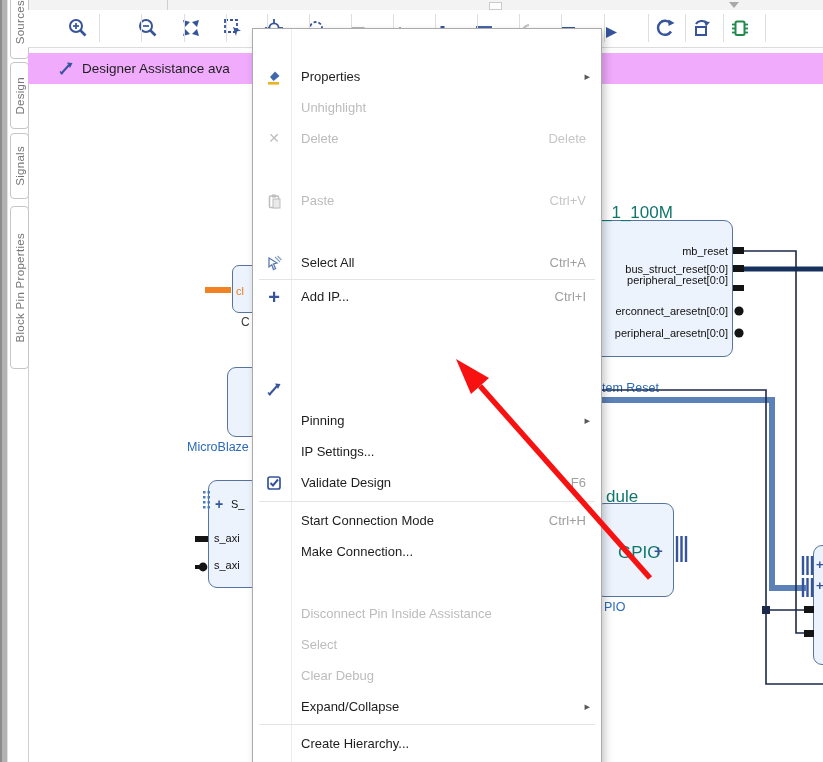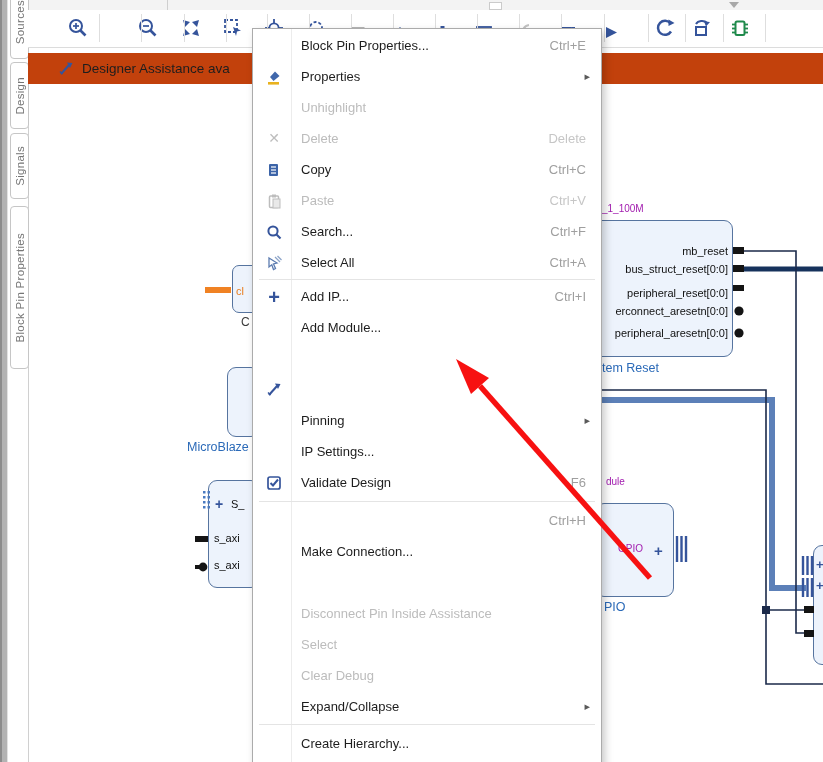--- a/index.html
+++ b/index.html
@@ -15,27 +15,27 @@
         background:linear-gradient(90deg,#8c8c8c 0 2px,#b3b3b3 2px 7px,#e2e2e2 7px 8px);}
   .sidecol{position:absolute;left:8px;top:0;width:20px;height:762px;background:#fff;border-right:1px solid #d0d0d0;}
   .vtab{position:absolute;left:10px;width:17px;background:#fff;border:1px solid #c6c6c6;border-radius:4px;
         display:flex;align-items:center;justify-content:center;}
   .vtab span{writing-mode:vertical-rl;transform:rotate(180deg);font-size:11.5px;color:#767676;letter-spacing:.3px;white-space:nowrap;}
   
   .toolbar{position:absolute;left:28px;top:10px;width:795px;height:37px;background:#fff;border-bottom:1px solid #dcdcdc;}
   .tbtn{position:absolute;top:5px;width:26px;height:26px;display:flex;align-items:center;justify-content:center;}
   .tsep{position:absolute;top:4px;width:1px;height:28px;background:#dedede;}
   
-  .banner{position:absolute;left:28px;top:53px;width:795px;height:31px;background:#c2410c;display:flex;align-items:center;}
+  .banner{position:absolute;left:28px;top:53px;width:795px;height:31px;background:#f0abfc;display:flex;align-items:center;}
   .banner .btxt{font-size:13.5px;color:#1e1e1e;margin-left:8px;white-space:nowrap;}
   .banner .bicon{margin-left:30px;width:16px;height:16px;}
   
   .blk{position:absolute;background:#edf3fc;border:1.5px solid #56749f;border-radius:9px;box-sizing:border-box;}
   .cap{position:absolute;font-size:12.5px;color:#2b6ab8;white-space:nowrap;}
-  .btitle{position:absolute;font-size:10px;color:#a21caf;white-space:nowrap;}
+  .btitle{position:absolute;font-size:17px;color:#0f766e;white-space:nowrap;}
   .pinlbl{position:absolute;font-size:11px;color:#101010;white-space:nowrap;}
   .pinlbl.r{text-align:right;}
   .orange{color:#e87d1e;}
   .pluslbl{position:absolute;color:#35549b;font-size:15px;font-weight:bold;line-height:1;}
   svg.layer{position:absolute;left:0;top:0;pointer-events:none;}
   
   .menu{position:absolute;left:252px;top:28px;width:350px;height:745px;background:#fff;border:1px solid #ababab;
         box-shadow:3px 4px 8px rgba(0,0,0,.22);z-index:10;box-sizing:border-box;}
   .icol{position:absolute;left:38px;top:0;bottom:0;width:1px;background:#ececec;}
   .mi{position:absolute;left:1px;right:1px;height:31px;line-height:31px;font-size:13px;color:#1d1d1d;}
@@ -224,27 +224,27 @@
   <div class="blk" style="left:208px;top:480px;width:52px;height:108px"></div>
   <span class="pluslbl" style="left:215px;top:497px;font-size:14px">+</span>
   <span class="pinlbl" style="left:231px;top:498px">S_</span>
   <span class="pinlbl" style="left:214px;top:532px">s_axi</span>
   <span class="pinlbl" style="left:214px;top:559px">s_axi</span>
 
   <div class="blk" style="left:590px;top:220px;width:143px;height:137px"></div>
   <span class="btitle" style="left:602px;top:203px">_1_100M</span>
   <span class="pinlbl r" style="right:95px;top:245px">mb_reset</span>
   <span class="pinlbl r" style="right:95px;top:263px">bus_struct_reset[0:0]</span>
-  <span class="pinlbl r" style="right:95px;top:287px">peripheral_reset[0:0]</span>
+  <span class="pinlbl r" style="right:95px;top:274px">peripheral_reset[0:0]</span>
   <span class="pinlbl r" style="right:95px;top:305px">erconnect_aresetn[0:0]</span>
   <span class="pinlbl r" style="right:95px;top:327px">peripheral_aresetn[0:0]</span>
-  <span class="cap" style="left:602px;top:361px">tem Reset</span>
+  <span class="cap" style="left:602px;top:381px">tem Reset</span>
 
   <div class="blk" style="left:595px;top:503px;width:79px;height:94px"></div>
-  <span class="btitle" style="left:606px;top:476px">dule</span>
+  <span class="btitle" style="left:606px;top:487px">dule</span>
   <span class="btitle" style="left:618px;top:543px">GPIO</span>
   <span class="pluslbl" style="left:654px;top:543px">+</span>
   <span class="cap" style="left:604px;top:600px">PIO</span>
 
   <div class="blk" style="left:813px;top:545px;width:60px;height:120px"></div>
   <span class="pluslbl" style="left:816px;top:558px;font-size:13px">+</span>
   <span class="pluslbl" style="left:816px;top:579px;font-size:13px">+</span>
 
   <svg class="layer" width="823" height="762">
 
@@ -296,24 +296,20 @@
         <line x1="807.5" y1="578" x2="807.5" y2="597"></line>
         <line x1="812" y1="578" x2="812" y2="597"></line>
     </g>
     <rect x="804" y="606" width="10" height="7" fill="#141414"></rect>
     <rect x="804" y="630" width="10" height="7" fill="#141414"></rect>
   </svg>
 
   <div class="menu">
     <div class="icol"></div>
 
-    <div class="mi" style="top:1px">
-      <span class="lbl">Block Pin Properties...</span>
-      <span class="sc">Ctrl+E</span>
-    </div>
 
     <div class="mi" style="top:32px">
       <div class="mic">
         <svg width="16" height="16">
             <polygon points="4,8 9,2.5 13.5,7 7.5,12" fill="#4067ab"></polygon>
             <rect x="2" y="13" width="11" height="2.6" fill="#e9b21e"></rect>
           </svg>
       </div>
       <span class="lbl">Properties</span>
       <span class="sub">▸</span>
@@ -324,57 +320,33 @@
     </div>
 
     <div class="mi dis" style="top:94px">
       <div class="mic">
           <span class="xglyph">✕</span>
         </div>
       <span class="lbl">Delete</span>
       <span class="sc">Delete</span>
     </div>
 
-    <div class="mi" style="top:125px">
-      <div class="mic">
-        <svg width="16" height="16">
-            <rect x="3" y="2" width="9" height="12" rx="1" fill="#3c64a8"></rect>
-            <g stroke="#fff" stroke-width="1.2">
-              <line x1="5" y1="5" x2="10" y2="5"></line>
-              <line x1="5" y1="8" x2="10" y2="8"></line>
-              <line x1="5" y1="11" x2="10" y2="11"></line>
-            </g>
-          </svg>
-      </div>
-      <span class="lbl">Copy</span>
-      <span class="sc">Ctrl+C</span>
-    </div>
 
     <div class="mi dis" style="top:156px">
       <div class="mic">
         <svg width="16" height="16">
             <rect x="3.5" y="3" width="9" height="11.5" rx="1" fill="#fff" stroke="#bdbdbd" stroke-width="1.5"></rect>
             <rect x="6" y="1.5" width="4" height="3" fill="#bdbdbd"></rect>
             <rect x="7" y="6" width="7" height="9" fill="#e9e9e9" stroke="#bdbdbd" stroke-width="1"></rect>
           </svg>
       </div>
       <span class="lbl">Paste</span>
       <span class="sc">Ctrl+V</span>
     </div>
 
-    <div class="mi" style="top:187px">
-      <div class="mic">
-        <svg width="16" height="16">
-            <circle cx="7" cy="7" r="4.6" fill="none" stroke="#35549b" stroke-width="2"></circle>
-            <line x1="10.5" y1="10.5" x2="14.5" y2="14.5" stroke="#35549b" stroke-width="2.2"></line>
-          </svg>
-      </div>
-      <span class="lbl">Search...</span>
-      <span class="sc">Ctrl+F</span>
-    </div>
 
     <div class="mi" style="top:218px">
       <div class="mic">
         <svg width="16" height="16">
             <g stroke="#8ba3c8" stroke-width="1.2">
               <line x1="9" y1="2" x2="14" y2="7"></line>
               <line x1="11.5" y1="1" x2="15.5" y2="5"></line>
             </g>
             <polygon points="3,3 11,8 7.5,9 9.5,13.5 7.5,14.5 5.8,9.8 3,12" fill="#fff" stroke="#5b7bb0" stroke-width="1.3"></polygon>
           </svg>
@@ -386,23 +358,20 @@
     <div class="msep" style="top:250px"></div>
 
     <div class="mi" style="top:252px">
       <div class="mic">
           <span class="plusglyph">+</span>
         </div>
       <span class="lbl">Add IP...</span>
       <span class="sc">Ctrl+I</span>
     </div>
 
-    <div class="mi" style="top:283px">
-      <span class="lbl">Add Module...</span>
-    </div>
 
 
     <div class="mi" style="top:345px">
       <div class="mic">
         <svg width="16" height="16">
             <line x1="3" y1="13" x2="11" y2="4" stroke="#35549b" stroke-width="2"></line>
             <polygon points="9,1.5 14.5,2 12,7" fill="#35549b"></polygon>
             <line x1="2" y1="10.5" x2="4.5" y2="13" stroke="#35549b" stroke-width="1.4"></line>
           </svg>
       </div>
@@ -424,20 +393,21 @@
             <polyline points="4.5,8 7,10.5 12,4.5" fill="none" stroke="#35549b" stroke-width="2"></polyline>
           </svg>
       </div>
       <span class="lbl">Validate Design</span>
       <span class="sc">F6</span>
     </div>
 
     <div class="msep" style="top:472px"></div>
 
     <div class="mi" style="top:476px">
+      <span class="lbl">Start Connection Mode</span>
       <span class="sc">Ctrl+H</span>
     </div>
 
     <div class="mi" style="top:507px">
       <span class="lbl">Make Connection...</span>
     </div>
 
 
     <div class="mi dis" style="top:569px">
       <span class="lbl">Disconnect Pin Inside Assistance</span>

